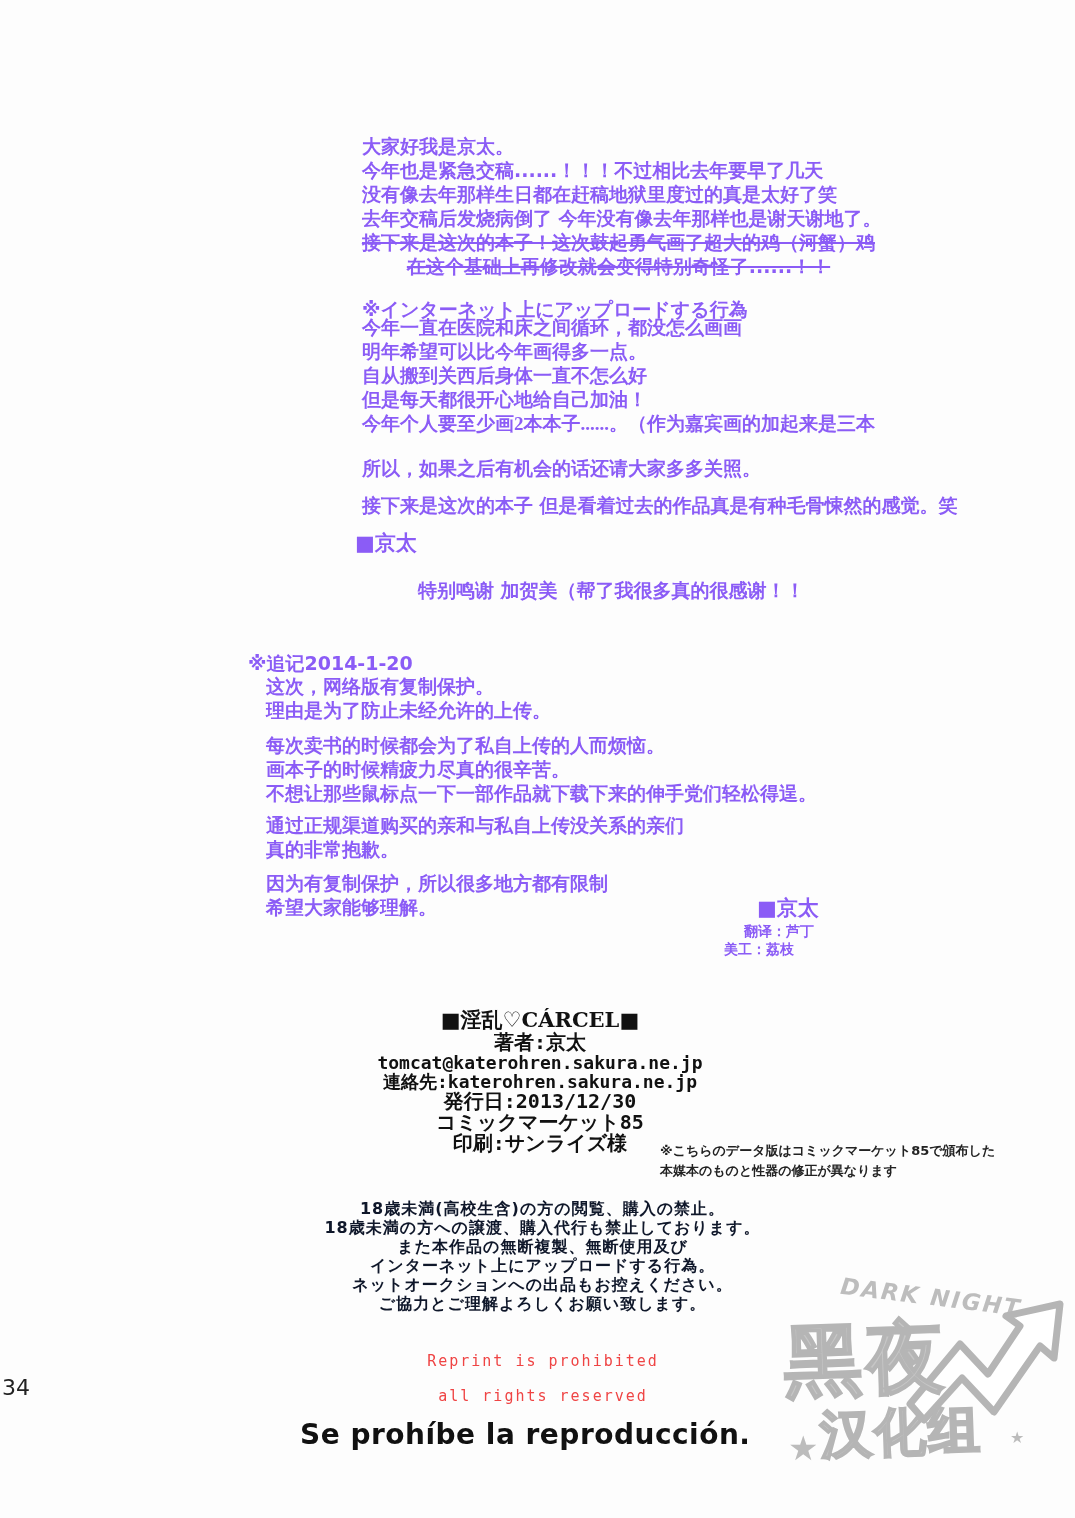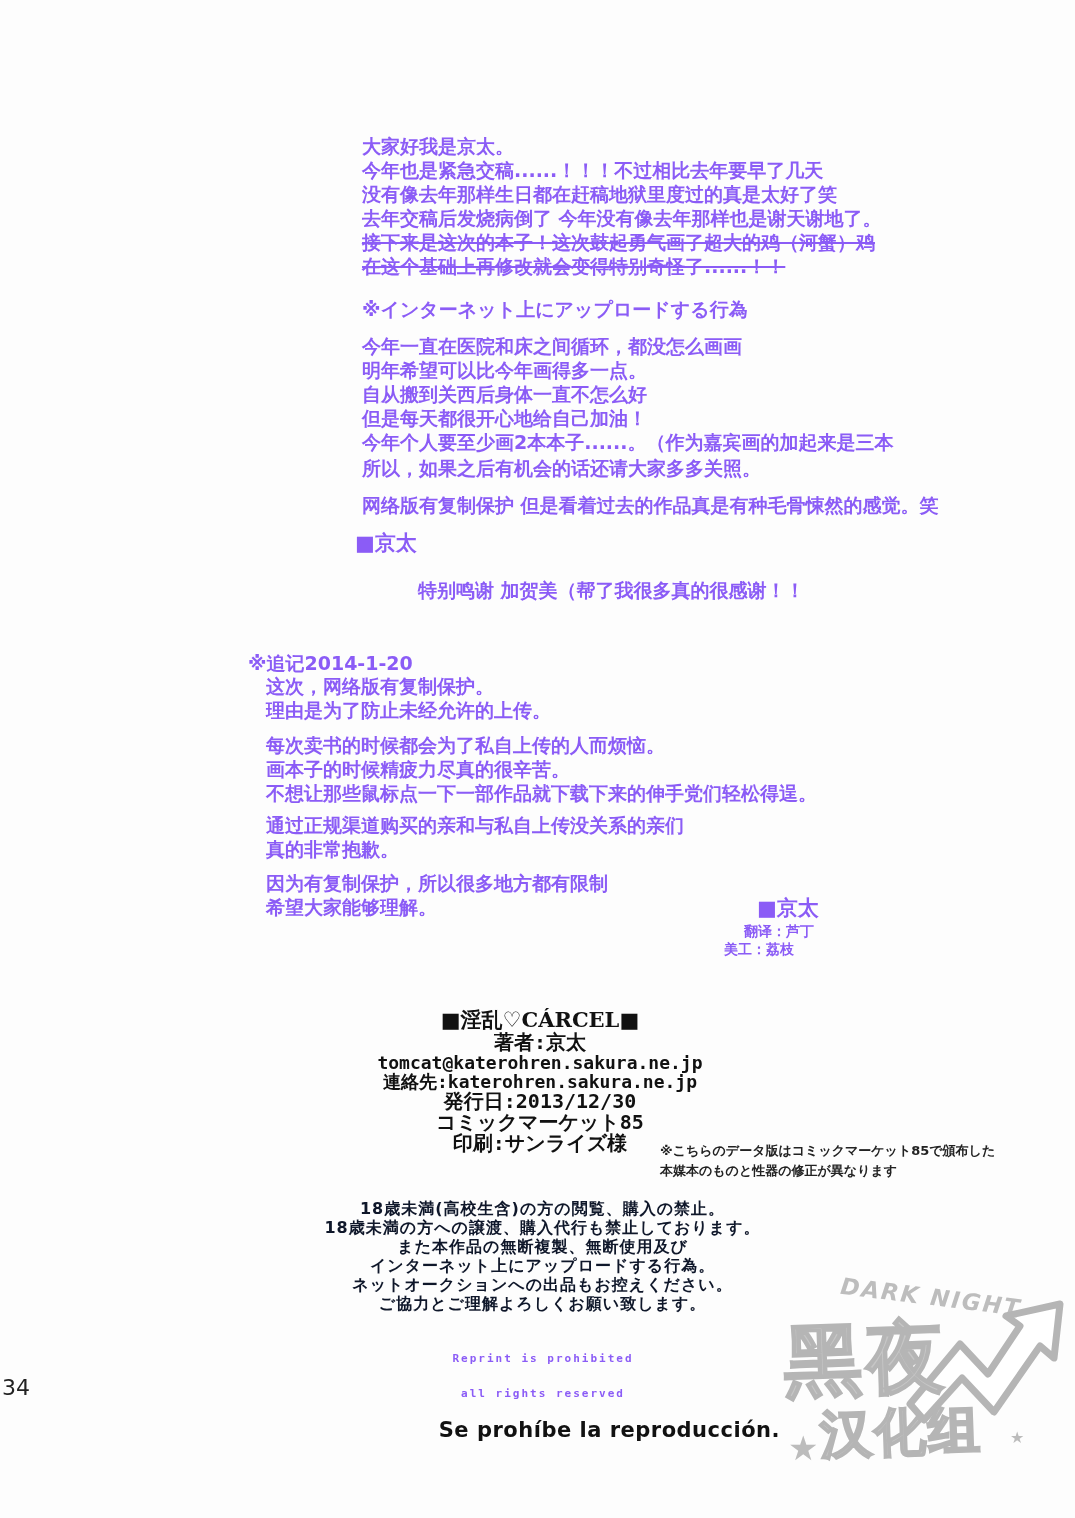--- a/index.html
+++ b/index.html
@@ -12,22 +12,22 @@
   .colophon{position:absolute;left:320px;top:1008px;width:440px;text-align:center;font-weight:bold;
             font-family:"DejaVu Sans Mono","DejaVu Sans",monospace;color:#111;}
   .colophon .c-title{font-family:"DejaVu Serif",serif;font-size:21px;line-height:24px;}
   .c-l{font-size:20px;line-height:21px;}
   .c-s{font-size:18px;line-height:19px;}
   .colophon-note{position:absolute;left:660px;top:1141px;width:430px;font-size:13px;line-height:20px;
                  font-weight:bold;white-space:pre-line;color:#222;}
   .warning{position:absolute;left:285px;top:1199px;width:515px;text-align:center;white-space:pre-line;
            font-size:16px;line-height:19px;font-weight:bold;letter-spacing:1px;color:#0f172a;}
   .foot-en{position:absolute;width:400px;left:343px;text-align:center;font-family:"DejaVu Sans Mono",monospace;
-           font-weight:bold;font-size:11px;letter-spacing:2px;color:#8b5cf6;}
-  .foot-es{position:absolute;width:480px;left:300px;top:1418px;text-align:right;font-size:21px;
+           font-weight:normal;font-size:15px;letter-spacing:2px;color:#ef4444;}
+  .foot-es{position:absolute;width:480px;left:300px;top:1418px;text-align:left;font-size:28px;
            font-weight:bold;letter-spacing:.5px;color:#111;}
   .pagenum{position:absolute;left:2px;top:1375px;font-size:22px;font-weight:normal;color:#222;}
   
   .logo{position:absolute;left:782px;top:1278px;width:290px;height:235px;color:#c2c2c2;}
   .logo *{position:absolute;font-weight:bold;}
   .logo .arc{top:6px;left:58px;font-size:23px;letter-spacing:2px;transform:rotate(7deg);
              color:#bdbdbd;font-style:italic;white-space:nowrap;}
   .logo .main{top:30px;left:2px;font-size:78px;letter-spacing:4px;color:#c6c6c6;transform:rotate(-2deg);
               -webkit-text-stroke:2px #b5b5b5;white-space:nowrap;}
   .logo .sub{top:120px;left:38px;font-size:52px;letter-spacing:2px;color:#c6c6c6;transform:rotate(-2deg);
@@ -37,30 +37,30 @@
   .logo .star2{left:176px;top:78px;font-size:20px;color:#bcbcbc;}
   .logo .star3{left:228px;top:150px;font-size:16px;color:#bcbcbc;}
 </style>
 </head>
 <body>
 
 <div class="tb" style="left:362px;top:134px;">大家好我是京太。
 今年也是紧急交稿......！！！不过相比去年要早了几天
 没有像去年那样生日都在赶稿地狱里度过的真是太好了笑
 去年交稿后发烧病倒了 今年没有像去年那样也是谢天谢地了。</div>
-<div class="tb struck" style="left:362px;top:230px;">接下来是这次的本子！这次鼓起勇气画了超大的鸡（河蟹）鸡
+<div class="tb struck" style="left:362px;top:230px;text-align:center;">接下来是这次的本子！这次鼓起勇气画了超大的鸡（河蟹）鸡
 在这个基础上再修改就会变得特别奇怪了......！！</div>
 <div class="tb" style="left:362px;top:297px;">※インターネット上にアップロードする行為</div>
-<div class="tb" style="left:362px;top:334px;">今年一直在医院和床之间循环，都没怎么画画
+<div class="tb" style="left:362px;top:316px;font-family:Liberation Serif, serif;">今年一直在医院和床之间循环，都没怎么画画
 明年希望可以比今年画得多一点。
 自从搬到关西后身体一直不怎么好
 但是每天都很开心地给自己加油！
 今年个人要至少画2本本子......。（作为嘉宾画的加起来是三本</div>
 <div class="tb" style="left:362px;top:456px;">所以，如果之后有机会的话还请大家多多关照。</div>
-<div class="tb" style="left:362px;top:493px;">网络版有复制保护 但是看着过去的作品真是有种毛骨悚然的感觉。笑</div>
+<div class="tb" style="left:362px;top:493px;">接下来是这次的本子 但是看着过去的作品真是有种毛骨悚然的感觉。笑</div>
 <div class="tb sig" style="left:355px;top:531px;">■京太</div>
 <div class="tb" style="left:418px;top:578px;">特别鸣谢 加贺美（帮了我很多真的很感谢！！</div>
 
 <div class="tb" style="left:248px;top:651px;text-align:right;">※追记2014-1-20</div>
 <div class="tb" style="left:266px;top:674px;">这次，网络版有复制保护。
 理由是为了防止未经允许的上传。</div>
 <div class="tb" style="left:266px;top:733px;">每次卖书的时候都会为了私自上传的人而烦恼。
 画本子的时候精疲力尽真的很辛苦。
 不想让那些鼠标点一下一部作品就下载下来的伸手党们轻松得逞。</div>
 <div class="tb" style="left:266px;top:813px;">通过正规渠道购买的亲和与私自上传没关系的亲们

